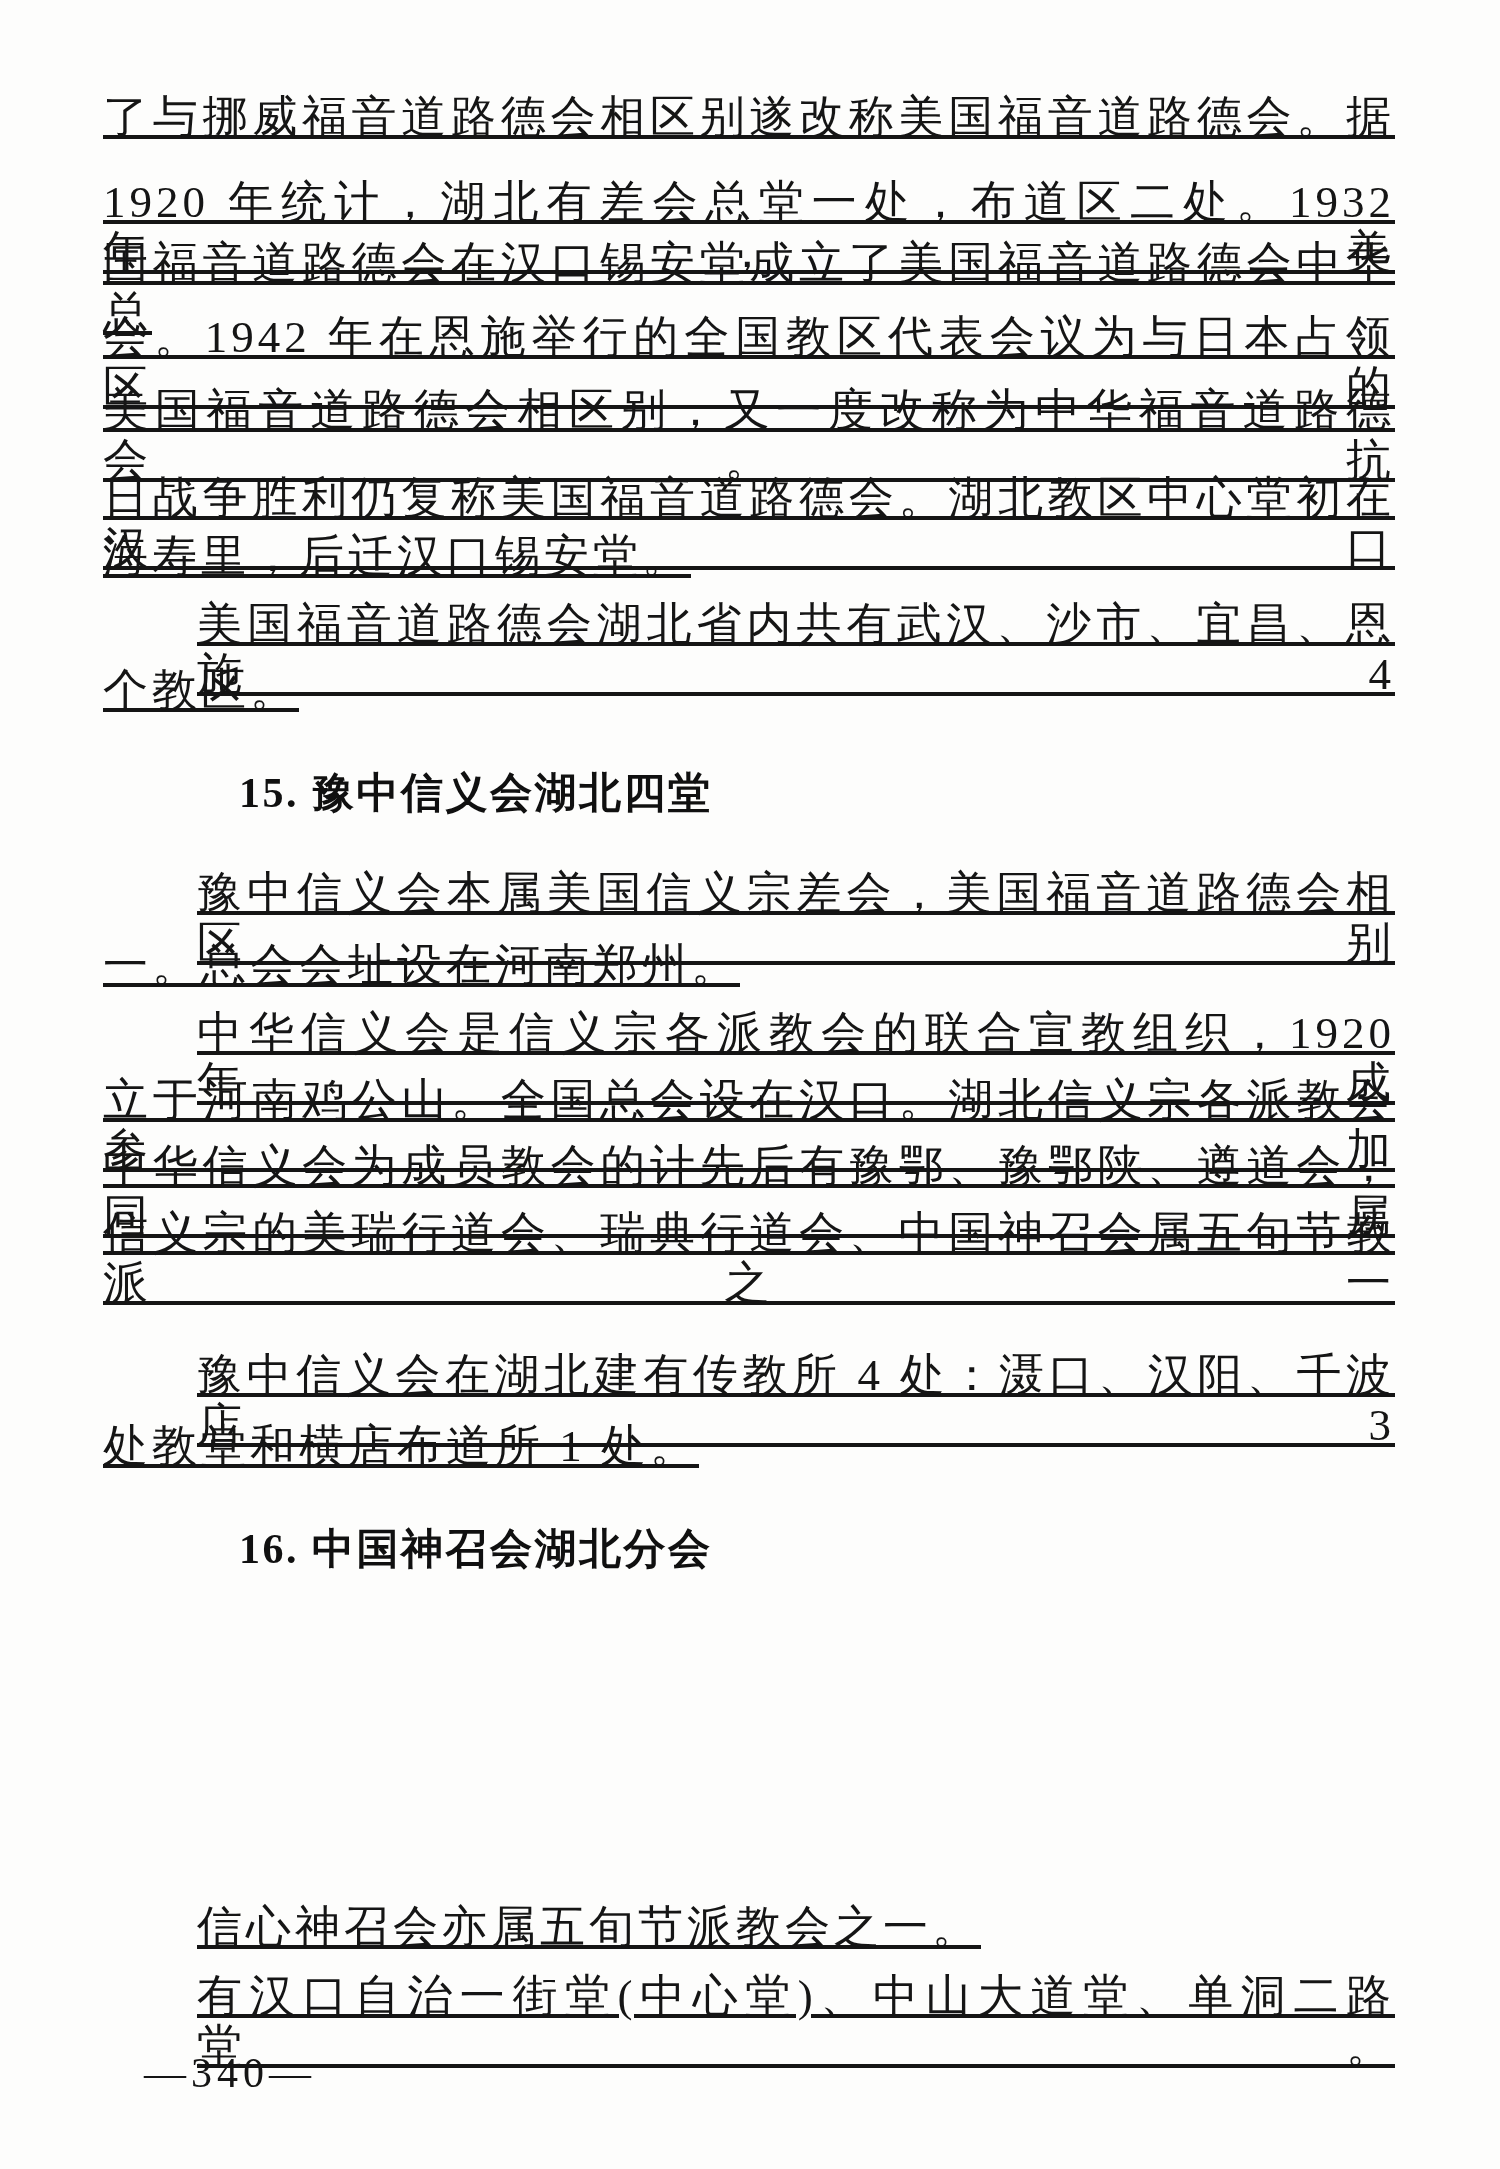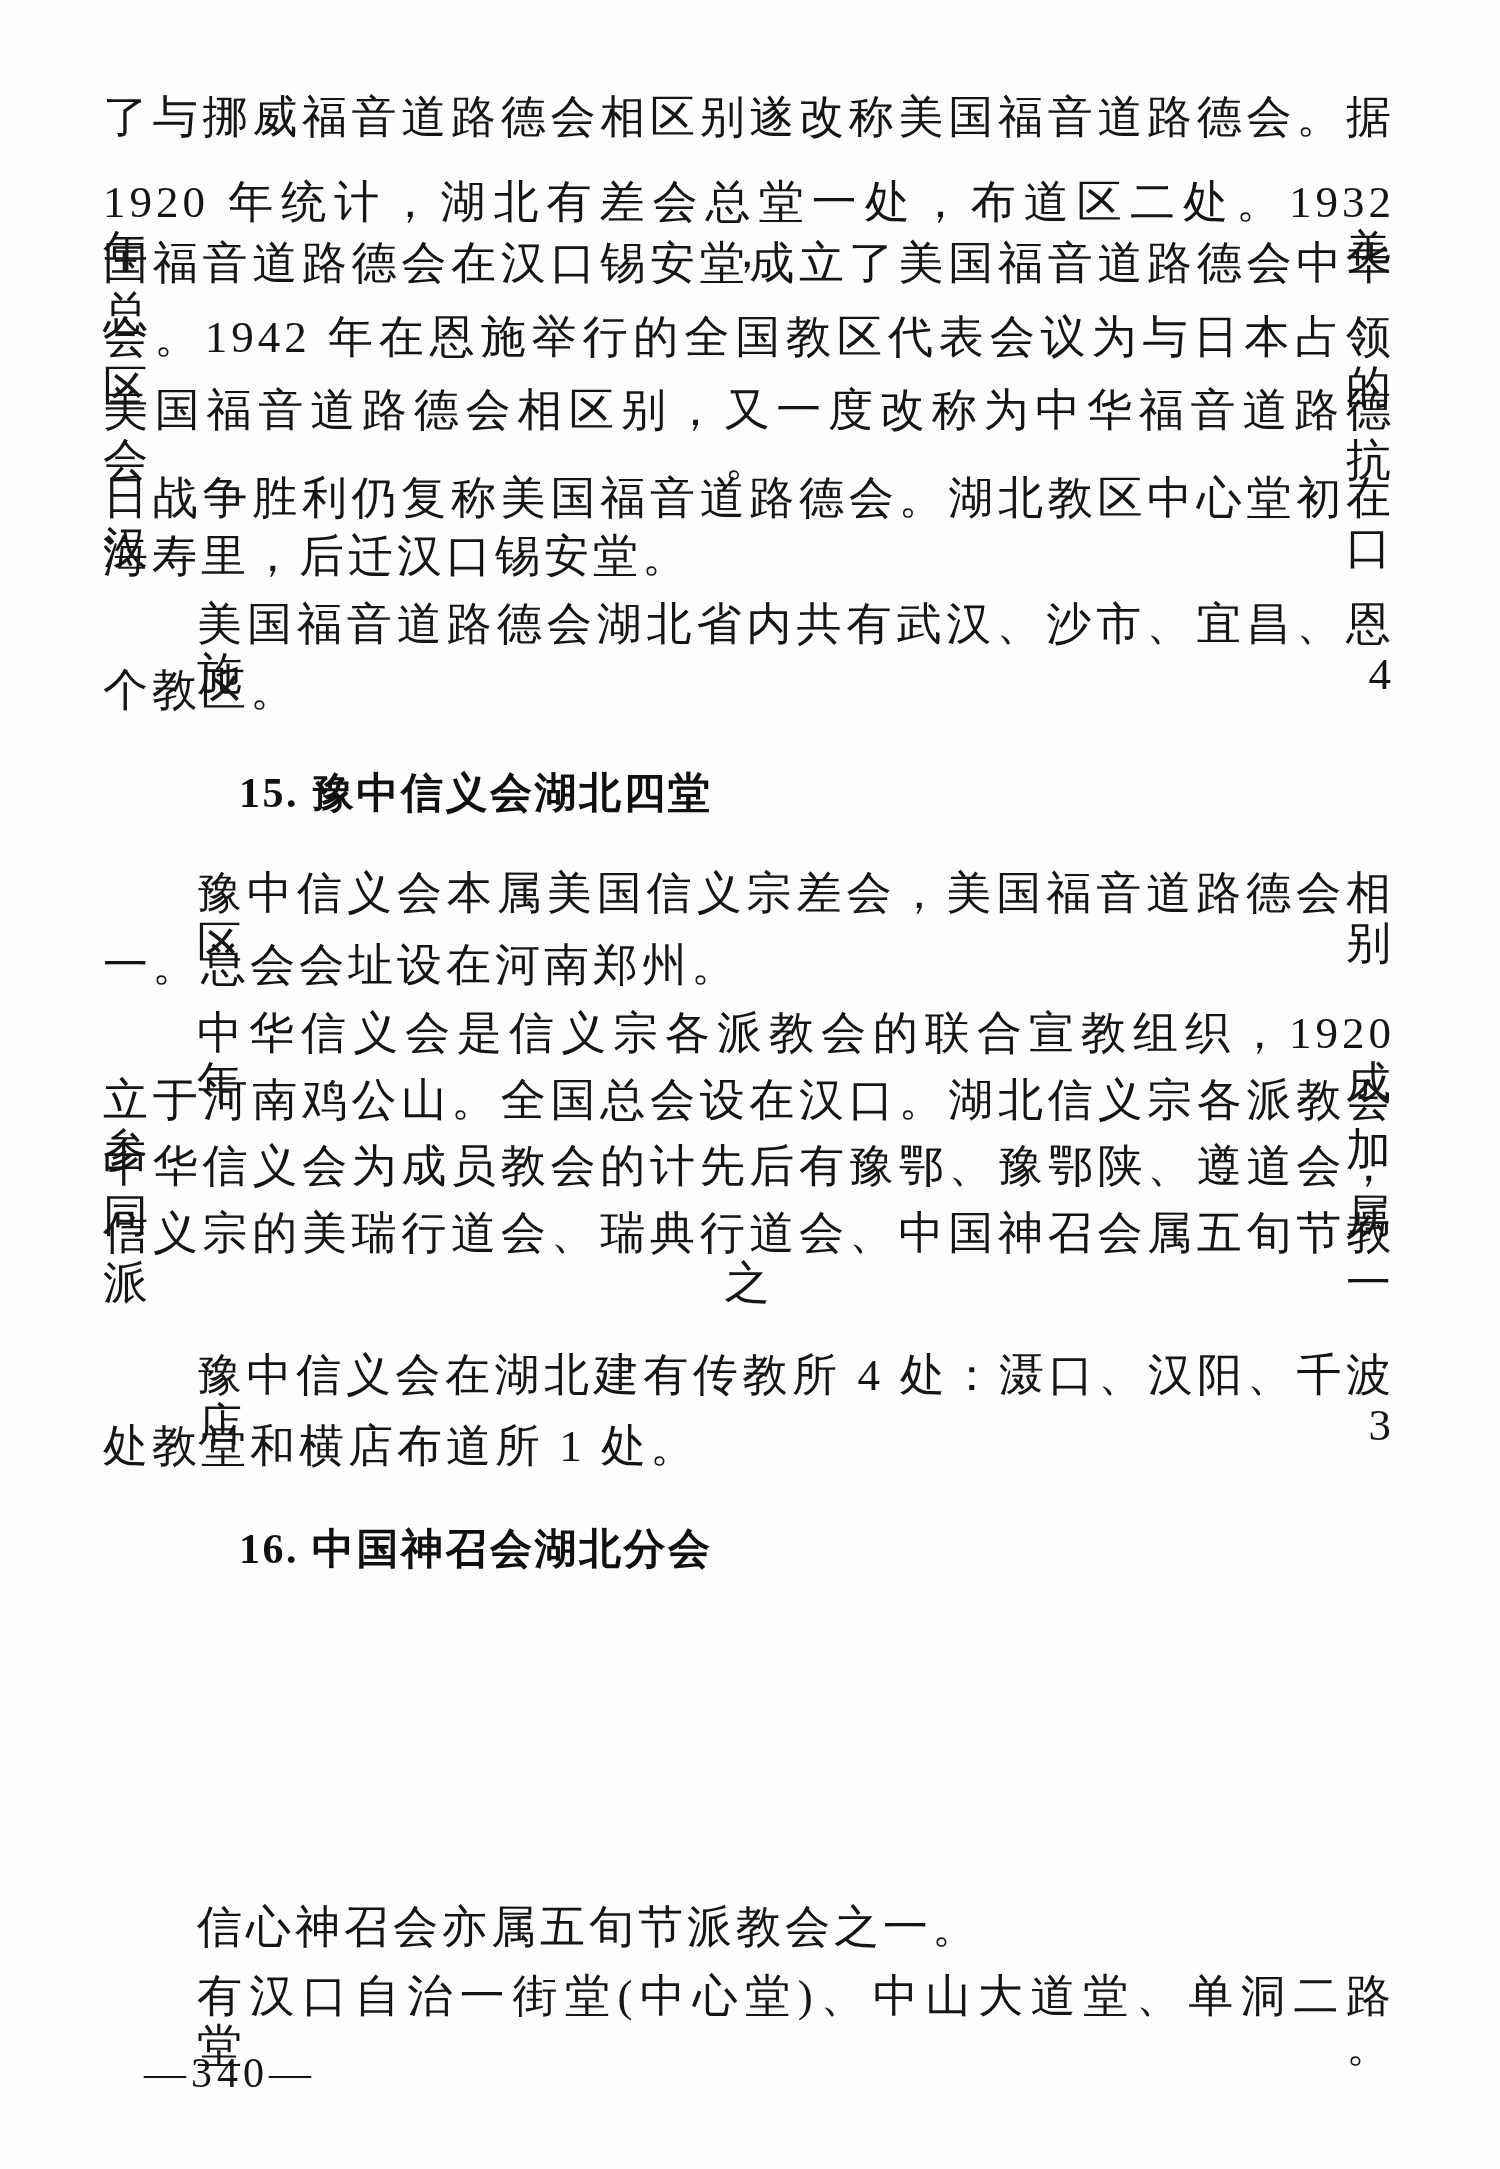--- a/index.html
+++ b/index.html
@@ -18,20 +18,21 @@
     overflow: hidden;
   }
   .line {
     position: absolute;
     left: 103px;
     width: 1292px;
     font-size: 45px;
     line-height: 50px;
     letter-spacing: 4px;
     white-space: nowrap;
+    text-decoration: underline;
   }
   
   .line.j {
     white-space: normal;
     word-break: break-all;
     text-align: justify;
     text-align-last: justify;
   }
   
   .line.ind {

